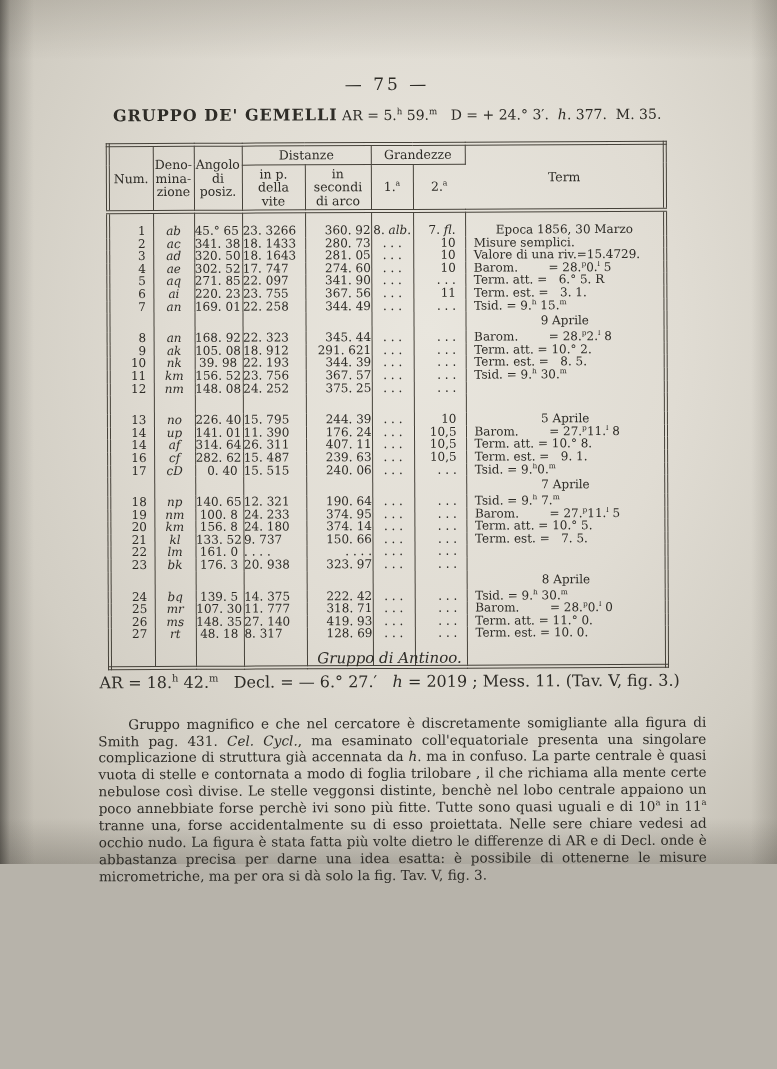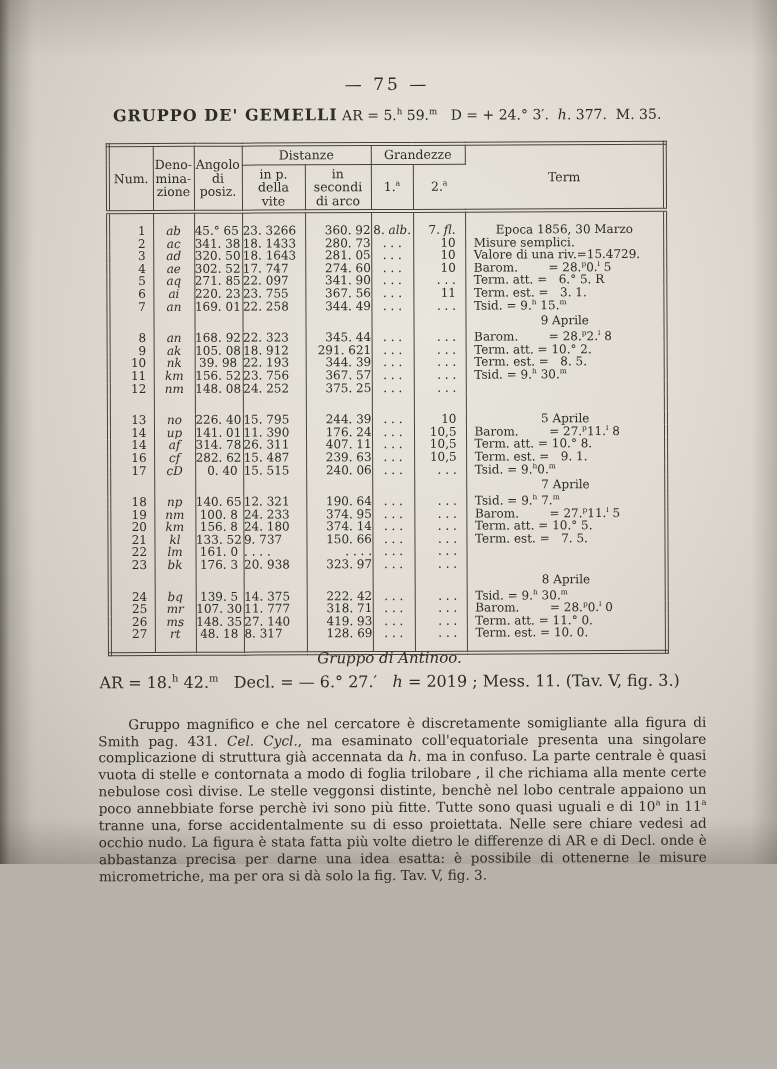--- a/index.html
+++ b/index.html
@@ -49,21 +49,21 @@
   }
   table.obs thead{border-bottom:4px double #46423a;}
   table.obs thead td.underlined{border-bottom:1px solid #46423a;margin-top:47px;}
   table.obs td:last-child{border-right:none;}
   table.obs tbody td{
     border-right:1px solid #46423a;
     height:12.6px;line-height:12.6px;font-size:12px;
     padding:0;vertical-align:middle;overflow:hidden;white-space:pre;
   }
   table.obs tbody tr:first-child td{padding-top:11px;}
-  table.obs tbody tr:last-child td{padding-bottom:11px;margin-top:21px;}
+  table.obs tbody tr:last-child td{padding-bottom:25px;margin-top:21px;}
   table.obs tbody tr.gap td{height:19px;}
   td.c-num{text-align:right;padding-right:7px !important;}
   td.c-den{text-align:center;font-style:italic;}
   td.c-ang{text-align:right;padding-right:5px !important;}
   td.c-vite{text-align:left;padding-right:7px !important;}
   td.c-sec{text-align:right;padding-left:5px !important;}
   td.c-g1{text-align:center;}
   td.c-g2{text-align:right;padding-right:9px !important;}
   td.c-note{text-align:left;padding-left:8px !important;}
   td.c-note.center{text-align:center;padding-left:0 !important;}
@@ -279,21 +279,21 @@
         <td class="c-ang">141. 01</td>
         <td class="c-vite">11. 390</td>
         <td class="c-sec">176. 24</td>
         <td class="c-g1">. . .</td>
         <td class="c-g2">10,5</td>
         <td class="c-note">Barom.        = 27.<sup>p</sup>11.<sup>l</sup> 8</td>
       </tr>
           <tr>
         <td class="c-num">14</td>
         <td class="c-den">af</td>
-        <td class="c-ang">314. 78</td>
+        <td class="c-ang">314. 64</td>
         <td class="c-vite">26. 311</td>
         <td class="c-sec">407. 11</td>
         <td class="c-g1">. . .</td>
         <td class="c-g2">10,5</td>
         <td class="c-note">Term. att. = 10.° 8.</td>
       </tr>
           <tr>
         <td class="c-num">16</td>
         <td class="c-den">cf</td>
         <td class="c-ang">282. 62</td>

